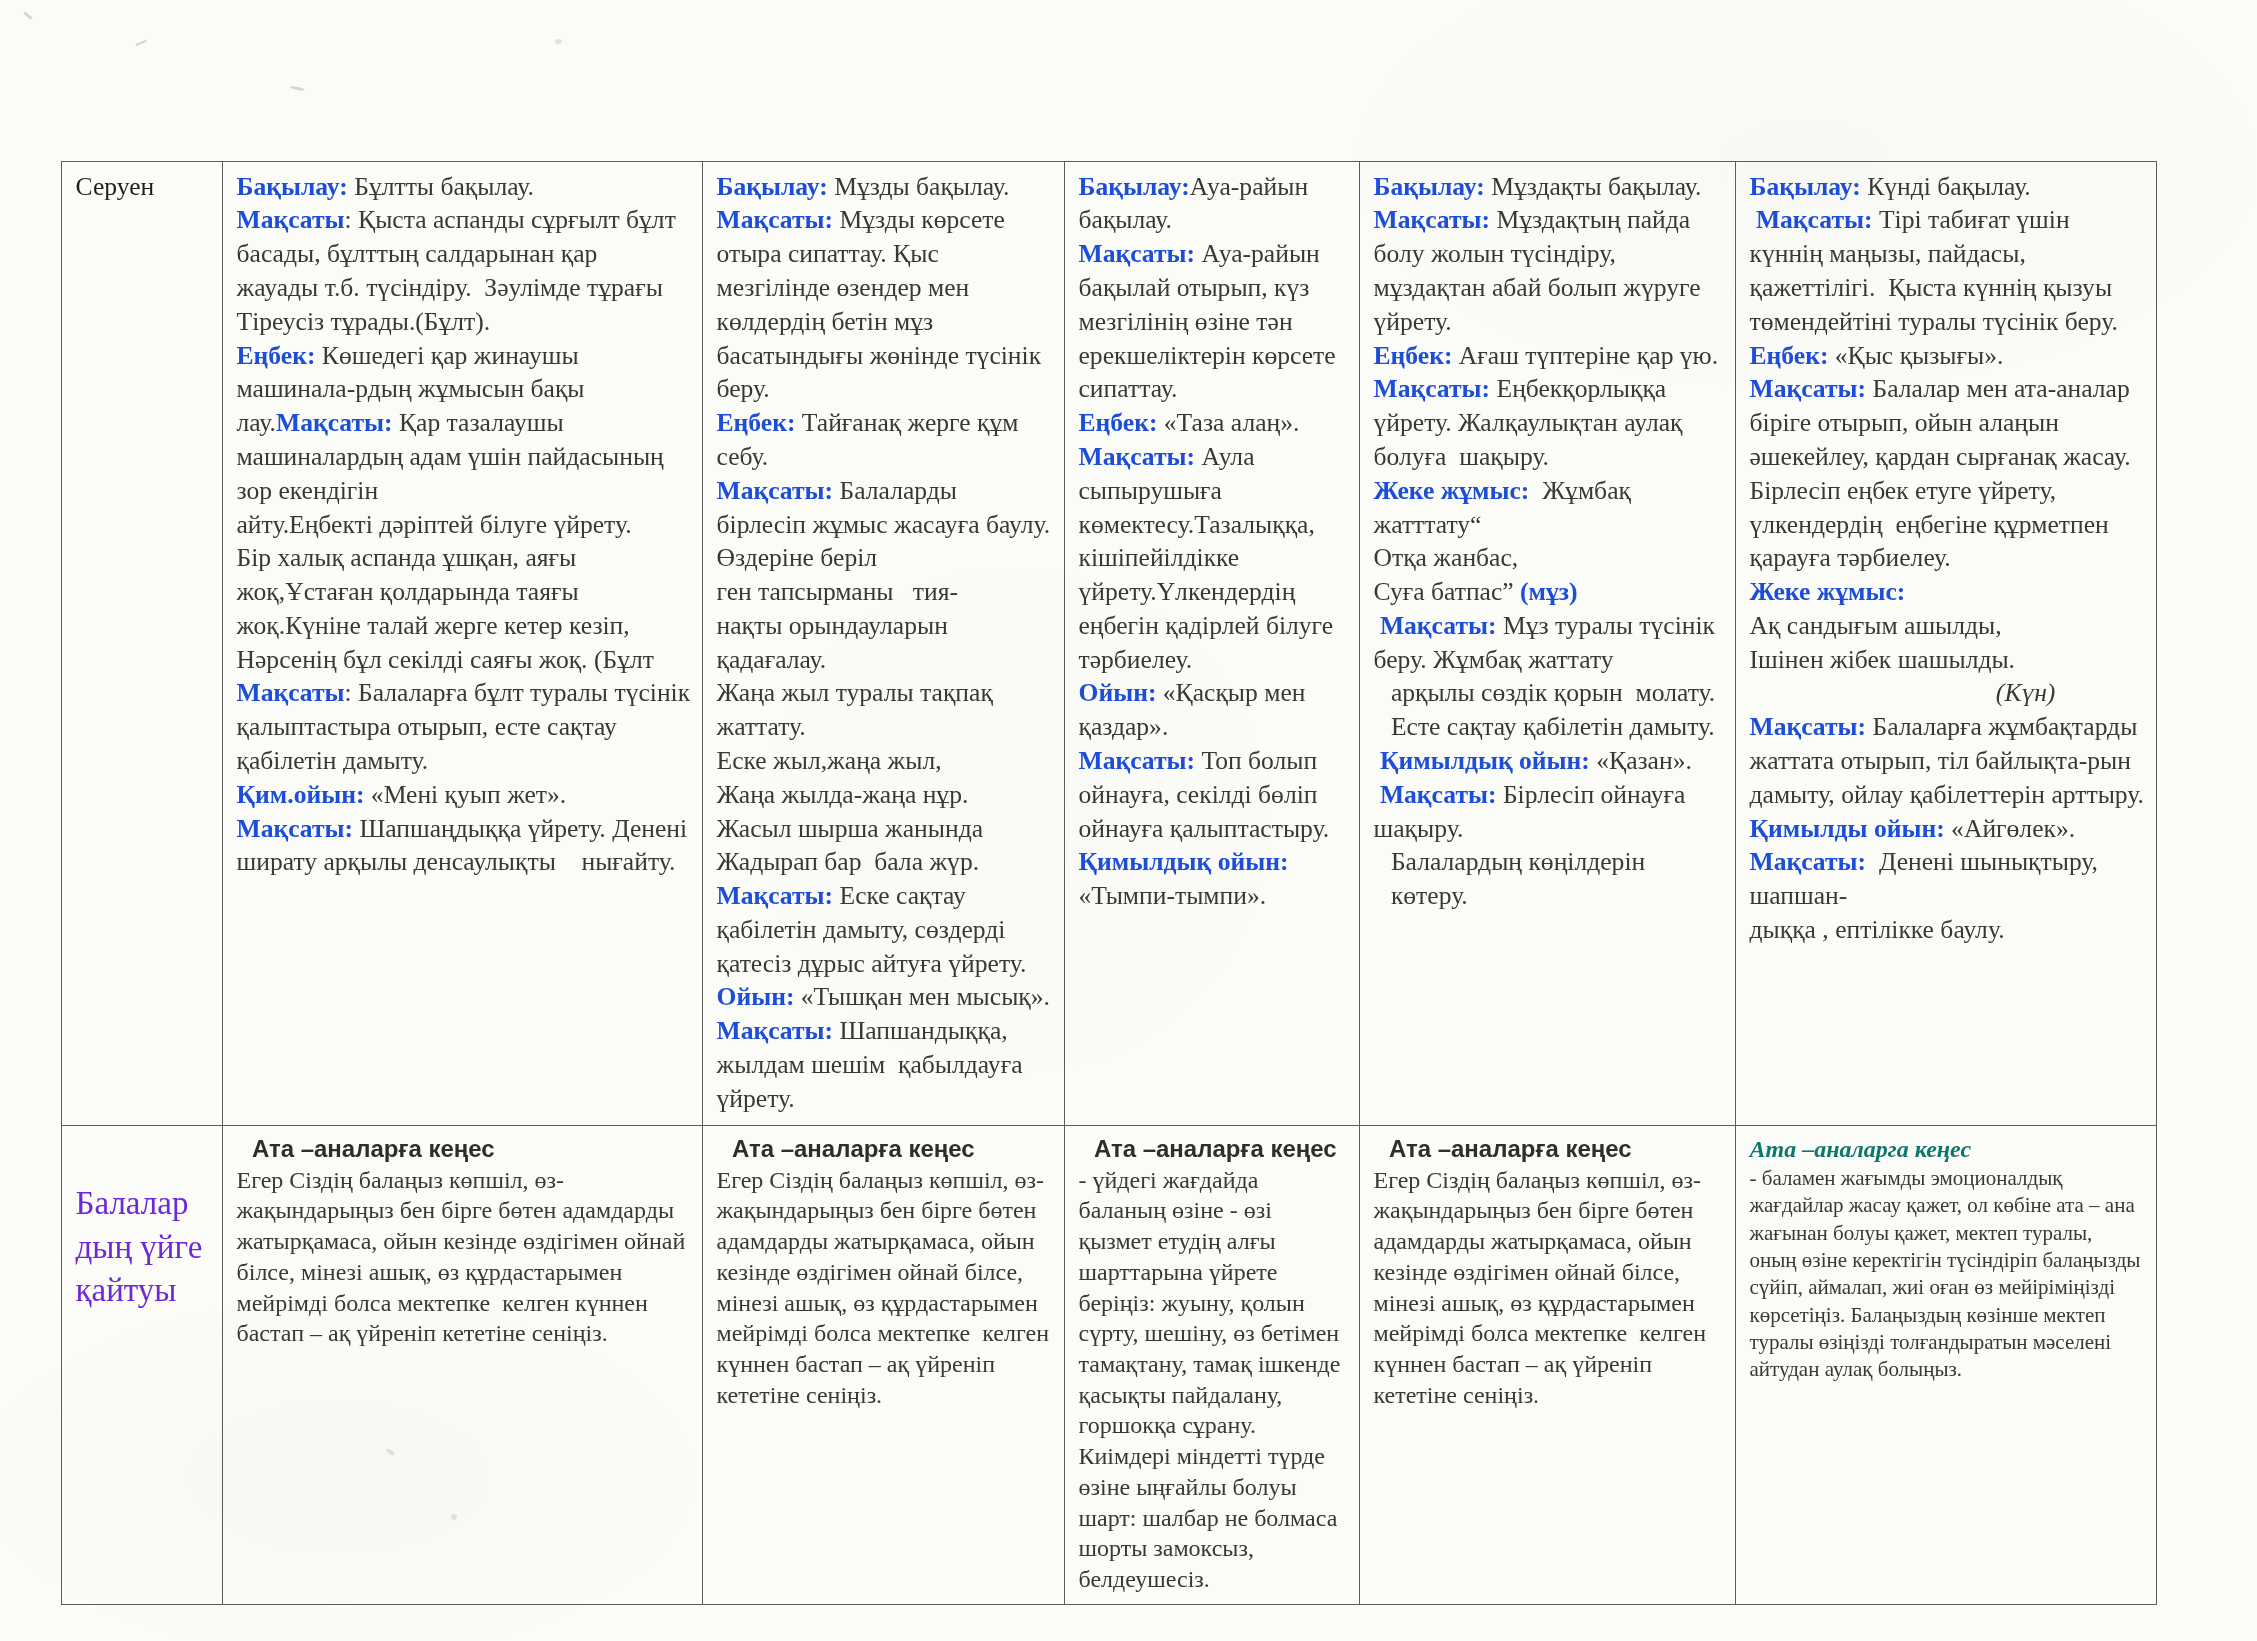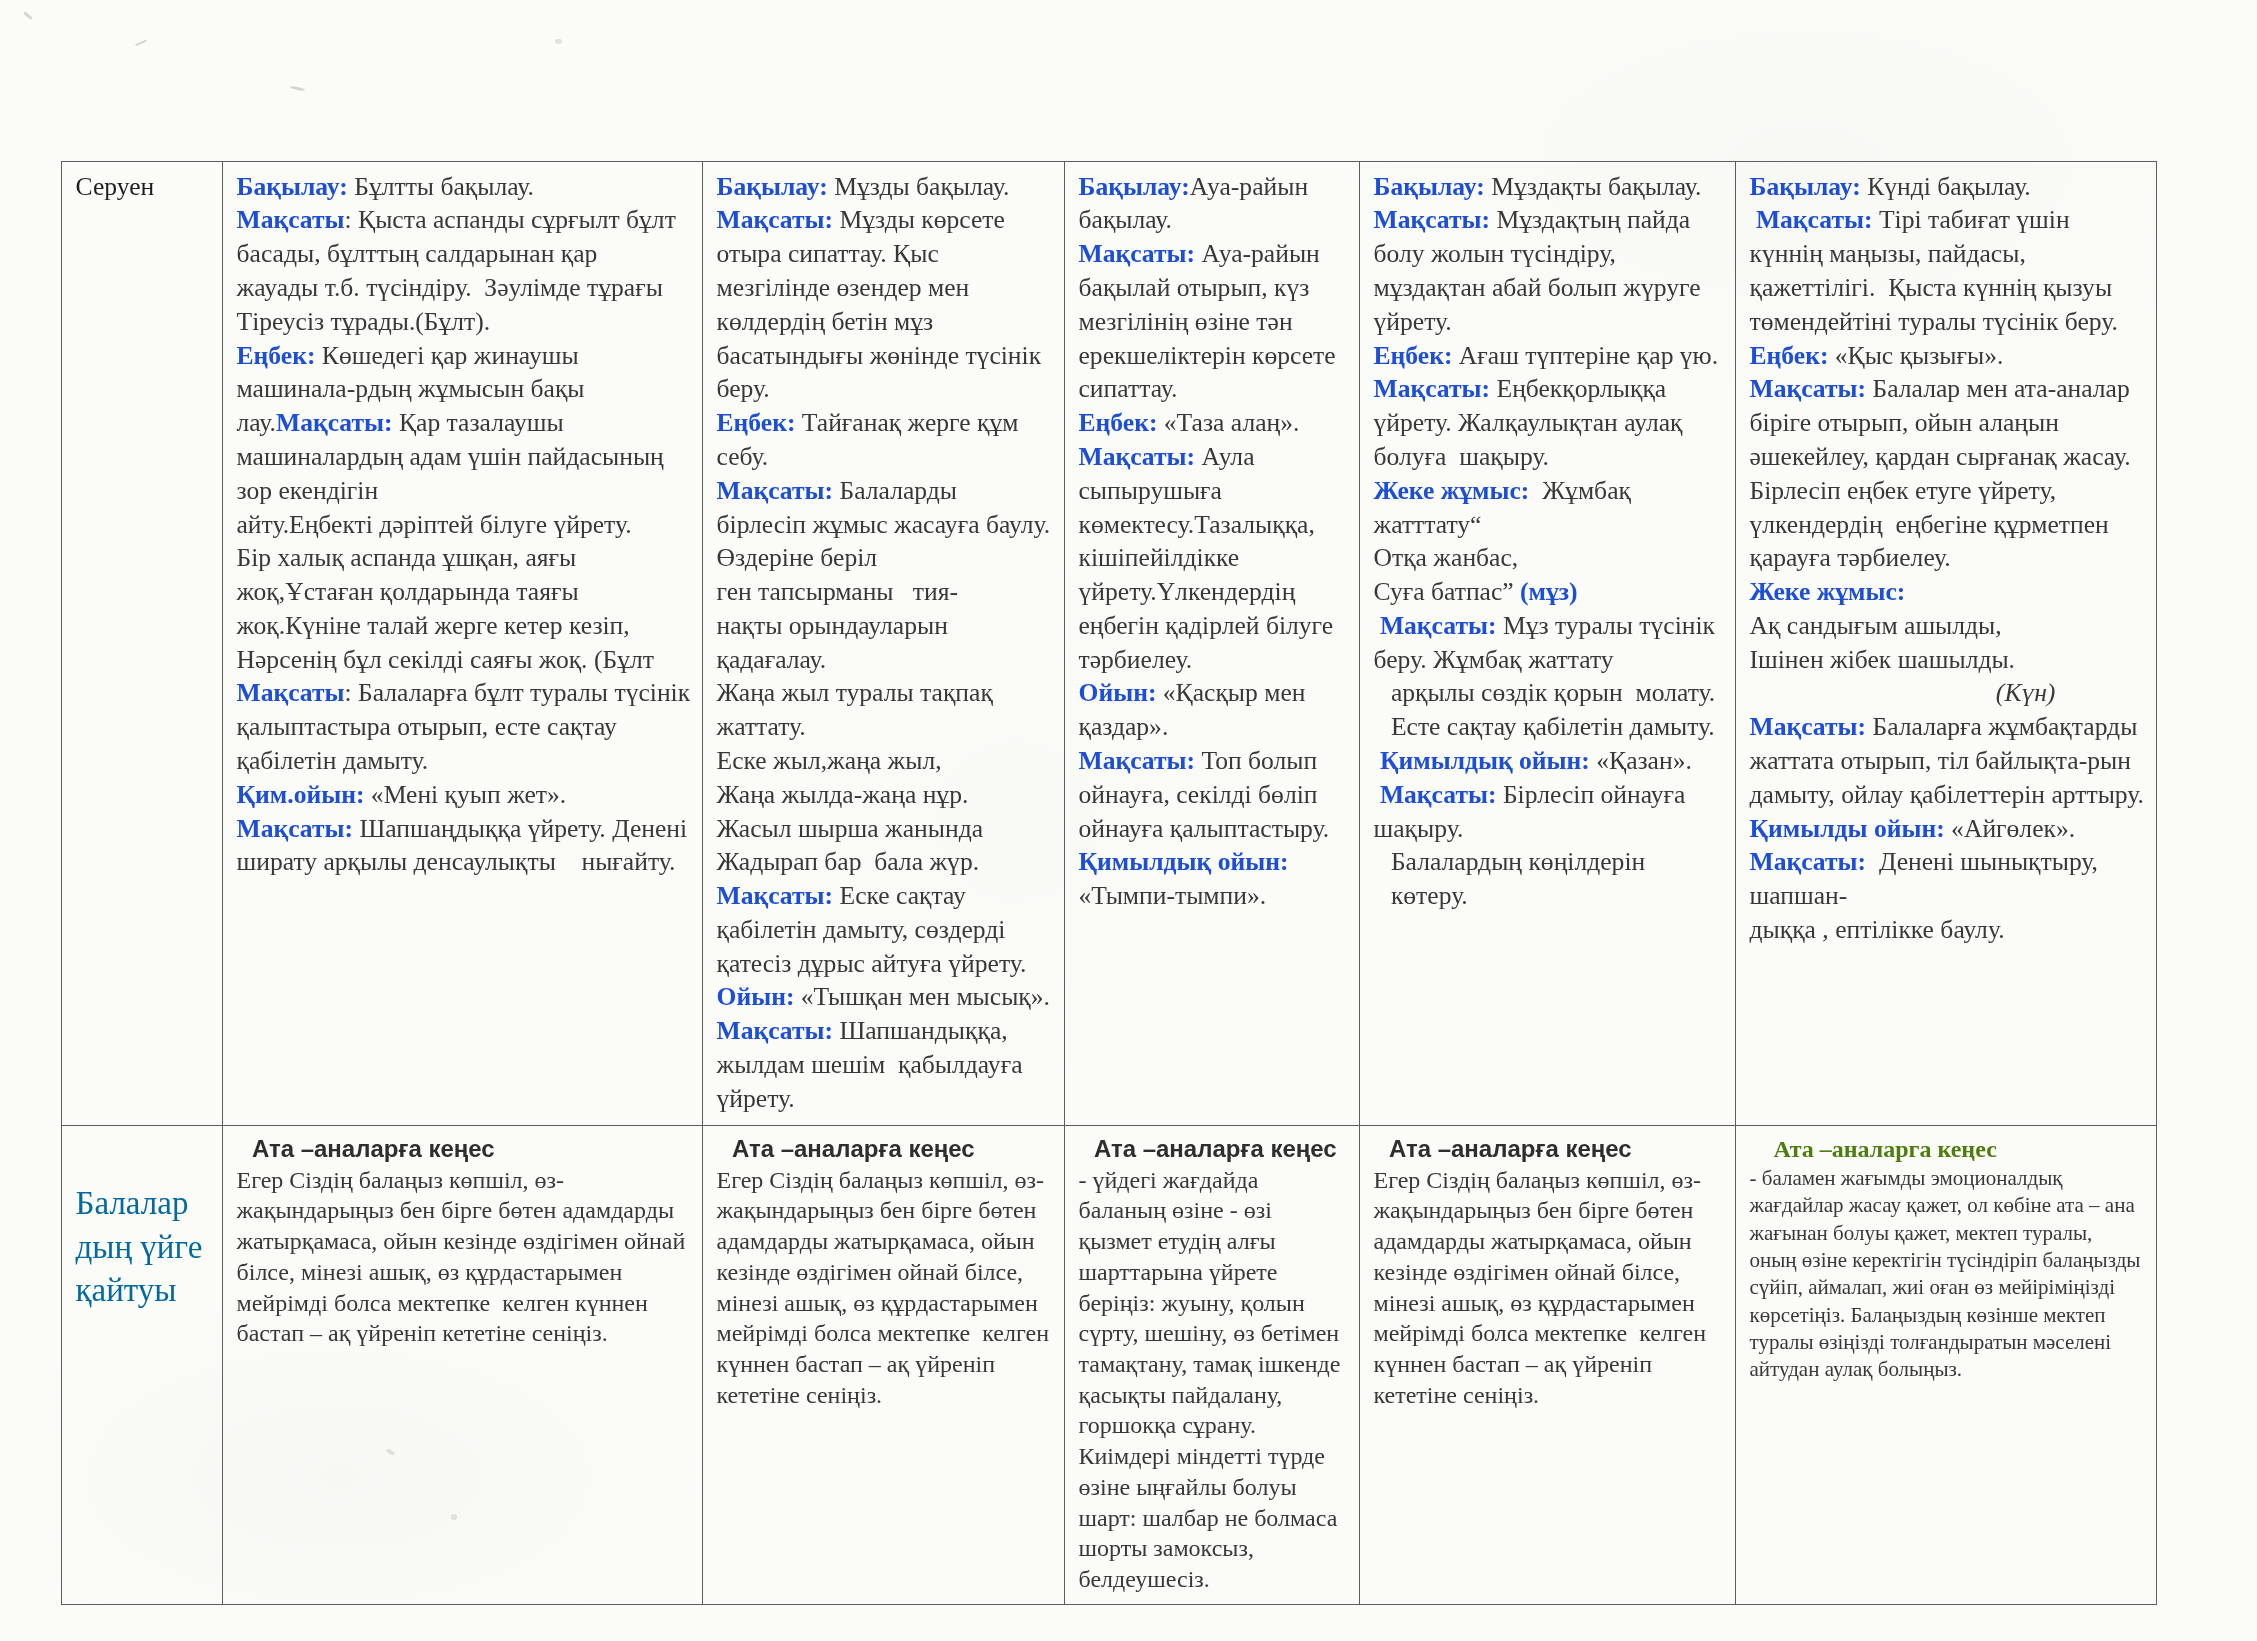--- a/index.html
+++ b/index.html
@@ -22,36 +22,36 @@
     font-size:25.6px;
     line-height:1.32;
   }
   tr.r1{height:807px;}
   tr.r2{height:419px;}
   td.rowhead{
     font-weight:normal;font-size:33px;line-height:1.25;
     color:#1f1f1f;padding:9.7px 9.7px 9.7px 12.6px;
   }
   tr.r2 td.rowhead{
-    color:#0369a1;padding-top:56px;font-size:33px;
+    color:#6d28d9;padding-top:56px;font-size:33px;
   }
   .cell p{margin:0;white-space:pre-wrap;}
   .b{font-weight:bold;color:#1d4ed8;}
   p.center{text-align:left;}
   p.right{text-align:right;padding-right:89px;font-style:italic;}
   p.indent{padding-left:17.4px;}
   p.advice{
     font-family:"Liberation Sans", sans-serif;
     font-weight:bold;
     font-size:24px;padding-left:15.4px;color:#2e2e2e;
     white-space:normal;
   }
   p.advice-serif{
-    font-weight:bold;
-    font-size:25px;color:#4d7c0f;white-space:normal;margin-left:24px;
+    font-style:italic;font-weight:bold;
+    font-size:25px;color:#0f766e;white-space:normal;
   }
   tr.r2 td.cell{font-size:24px;line-height:1.28;}
   tr.r2 td.c5{font-size:21px;line-height:1.3;}
   tr.r2 td.c5 p.advice-serif{font-size:24px;}
   
   .mark{position:absolute;background:#c8c8c3;opacity:.75;border-radius:1.9px;}
   .m1{left:23px;top:13.5px;width:9.7px;height:2.9px;transform:rotate(40deg);}
   .m2{left:135px;top:42px;width:11.6px;height:1.9px;transform:rotate(-25deg);}
   .m3{left:290px;top:87px;width:15.4px;height:2.9px;transform:rotate(12deg);border-radius:50%;}
   .m4{left:555px;top:39px;width:6.8px;height:4.8px;border-radius:50%;opacity:.5;}

